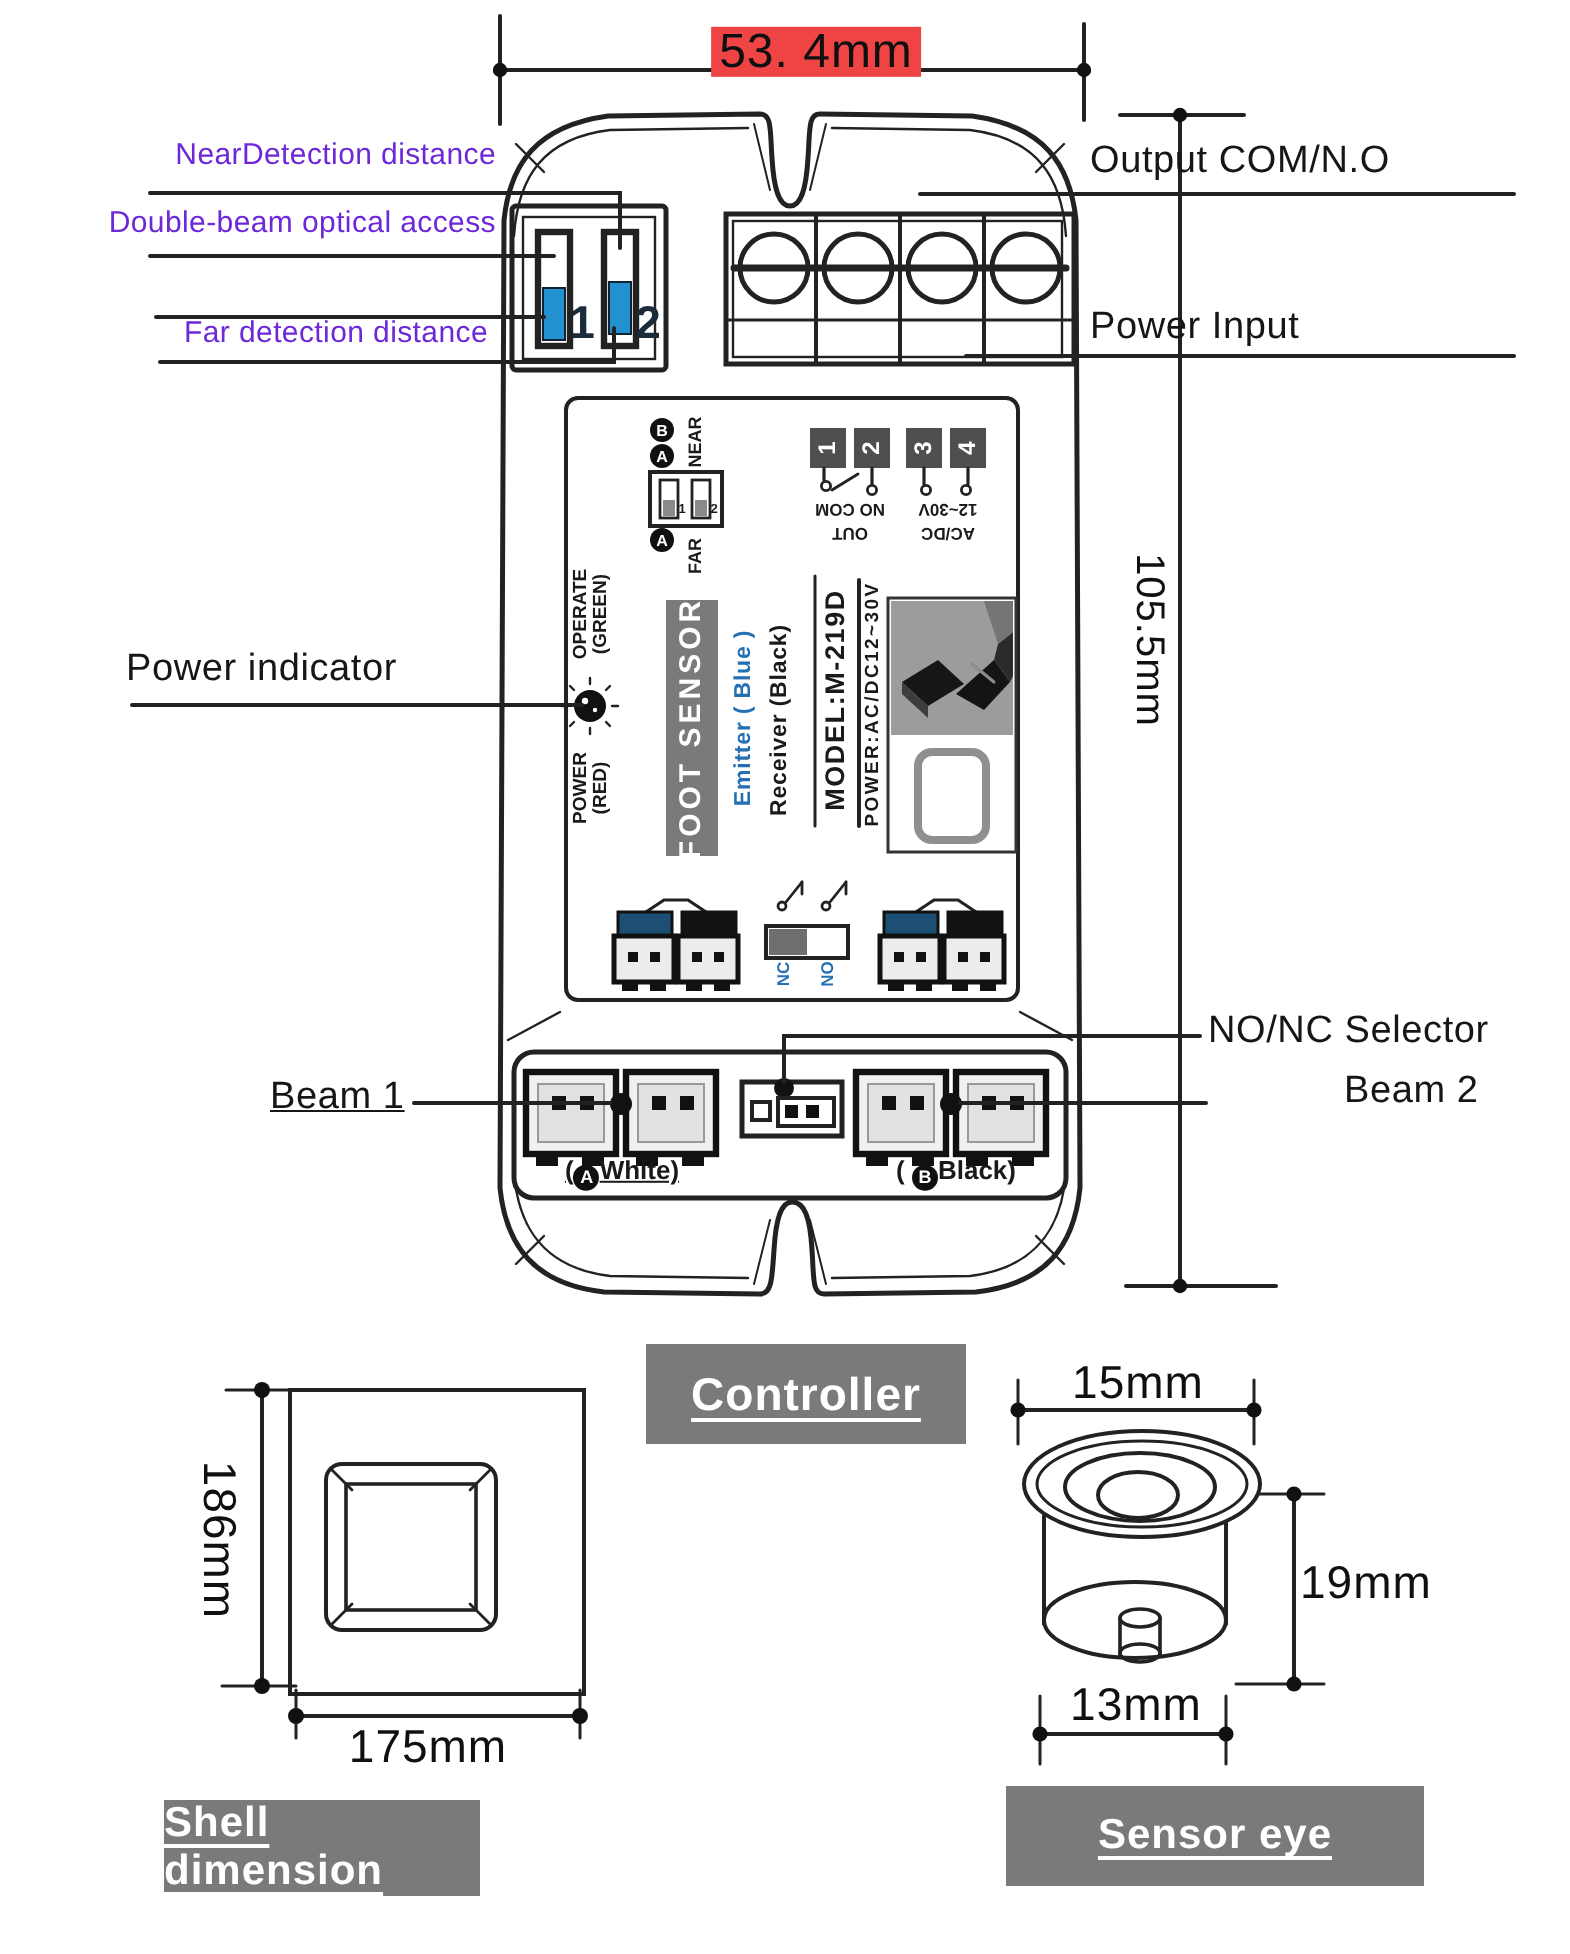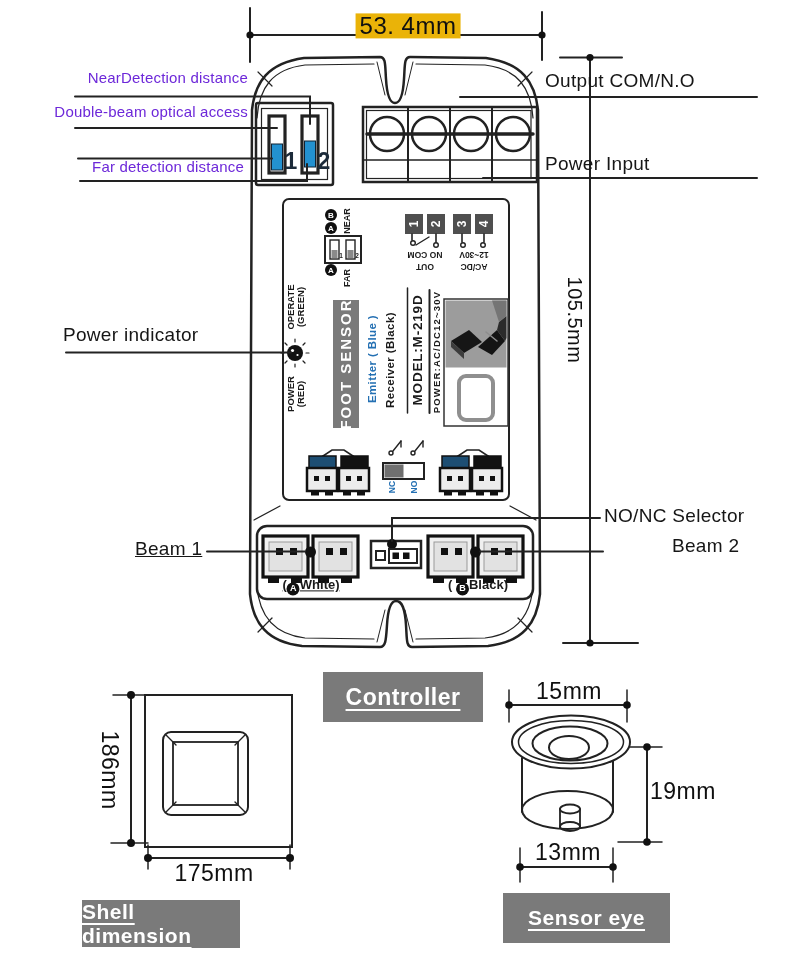--- a/index.html
+++ b/index.html
@@ -310,35 +310,35 @@
 <div class="t callout" style="right:537px;top:104px;">Double-beam optical access</div>
 <div class="t callout" style="right:541px;top:159px;">Far detection distance</div>
 <div class="t calloutR" style="left:63px;top:325px;">Power indicator</div>
 <div class="t calloutR" style="left:135px;top:539px;text-decoration:underline;">Beam 1</div>
 
 <div class="t calloutR" style="left:545px;top:71px;">Output COM/N.O</div>
 <div class="t calloutR" style="left:545px;top:154px;">Power Input</div>
 <div class="t calloutR" style="left:604px;top:506px;">NO/NC Selector</div>
 <div class="t calloutR" style="left:636px;top:536px;margin-left:36px;">Beam 2</div>
 
-<div class="t dim ctr" style="left:408px;top:26px;font-size:24px;background:#eab308;padding:0 4px;text-align:center;">53. 4mm</div>
+<div class="t dim ctr" style="left:408px;top:26px;font-size:24px;background:#ef4444;padding:0 4px;text-align:center;">53. 4mm</div>
 <div class="t dim rR" style="left:574px;top:320px;font-size:20px;">105.5mm</div>
 <div class="t dim rR" style="left:110px;top:770px;">186mm</div>
 <div class="t dim ctr" style="left:214px;top:873px;">175mm</div>
 <div class="t dim ctr" style="left:569px;top:691px;">15mm</div>
 <div class="t dim" style="left:650px;top:779px;">19mm</div>
 <div class="t dim ctr" style="left:568px;top:852px;">13mm</div>
 
 <div class="graybox" style="left:82px;top:900px;width:158px;height:48px;">
   <span style="font-size:21px;">Shell dimension</span>
 </div>
 <div class="graybox" style="left:323px;top:672px;width:160px;height:50px;">
   <span style="font-size:23px;">Controller</span>
 </div>
-<div class="graybox" style="left:503px;top:893px;width:167px;height:50px;">
+<div class="graybox" style="left:503px;top:893px;width:209px;height:50px;">
   <span style="font-size:21px;">Sensor eye</span>
 </div>
 
 <div class="t lbl ctr" style="left:291px;top:161px;font-size:23px;color:#1c2b3a;">1</div>
 <div class="t lbl ctr" style="left:324px;top:161px;font-size:23px;color:#1c2b3a;">2</div>
 
 <div class="t lbl rL two" style="left:296px;top:307px;font-size:9.5px;">
   <span>OPERATE</span>
   <span>(GREEN)</span>
 </div>

